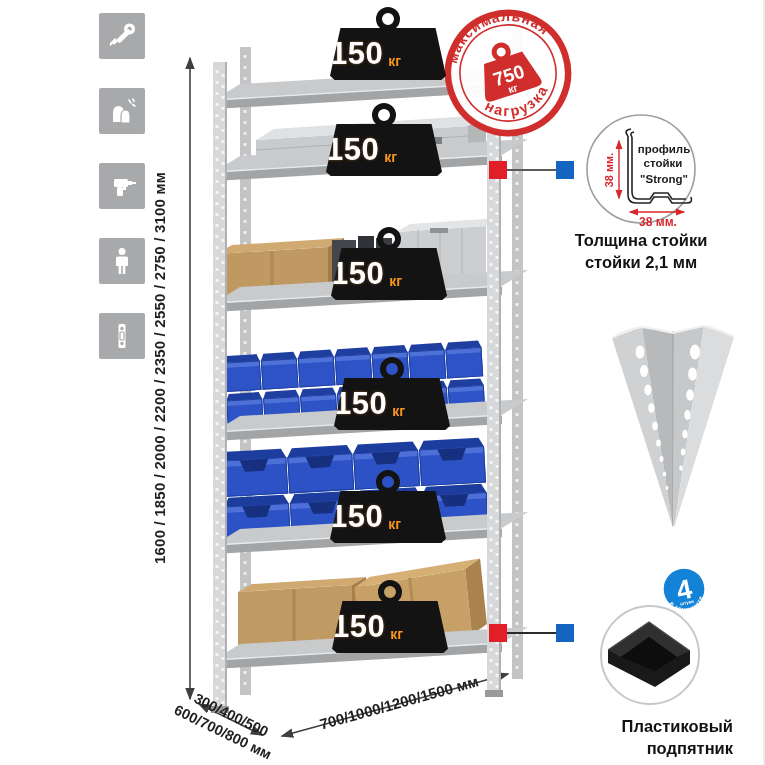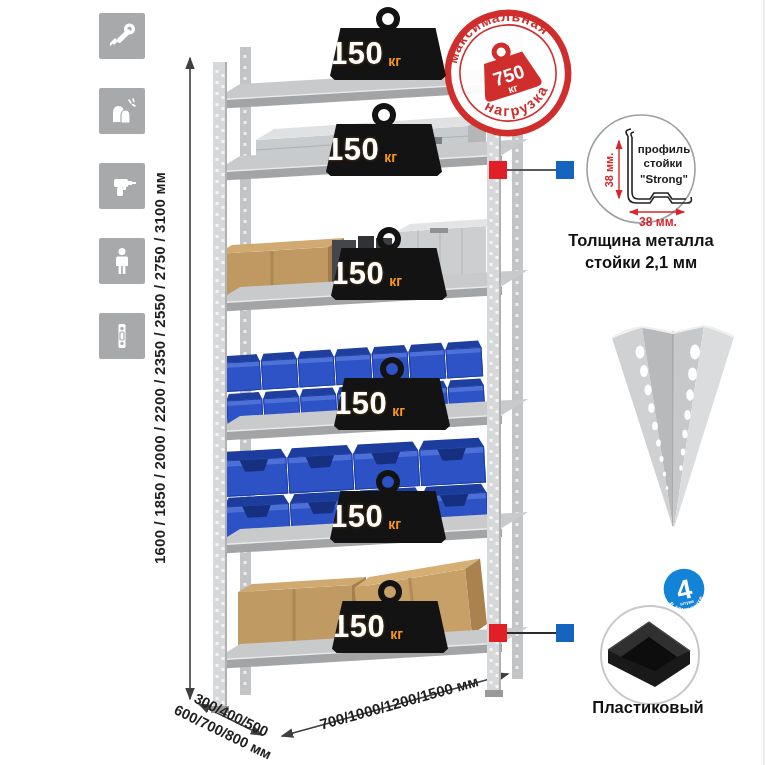--- a/index.html
+++ b/index.html
@@ -33,21 +33,21 @@
   
   .dim-depth{position:absolute;left:116px;top:705px;width:222px;text-align:center;
     transform:rotate(26deg);font-size:14.5px;font-weight:bold;color:#1f1f1f;line-height:1.3;}
   .dim-width{position:absolute;left:282px;top:694px;width:234px;text-align:center;
     transform:rotate(-15.5deg);font-size:15px;font-weight:bold;color:#1f1f1f;}
   
   .caption{position:absolute;width:170px;text-align:center;font-size:16.5px;font-weight:bold;
     color:#121212;line-height:1.32;}
   .caption span{display:block;}
   .cap-profile{left:556px;top:230px;}
-  .cap-foot{left:563px;top:697px;}
+  .cap-foot{left:563px;top:716px;text-align:right;}
 </style>
 </head>
 <body>
 
 <div class="stage">
 
   <svg class="abs" style="left:0;top:0" width="765" height="765" viewBox="0 0 765 765">
     <defs>
       <marker id="arrD" markerWidth="9" markerHeight="8" refX="7" refY="3" orient="auto-start-reverse">
         <path d="M0,0 L8,3 L0,6 z" fill="#3f3f3f"></path>
@@ -405,20 +405,21 @@
       </span>
   </div>
 
   <div class="dim-depth">
     <span>300/400/500</span><br>
     <span>600/700/800 мм</span>
   </div>
   <div class="dim-width">700/1000/1200/1500 мм</div>
 
   <div class="caption cap-profile">
-    <span>Толщина металла</span>
+    <span>Толщина стойки</span>
     <span>стойки 2,1 мм</span>
   </div>
   <div class="caption cap-foot">
     <span>Пластиковый</span>
+    <span>подпятник</span>
   </div>
 
 </div>
 
 </body></html>

